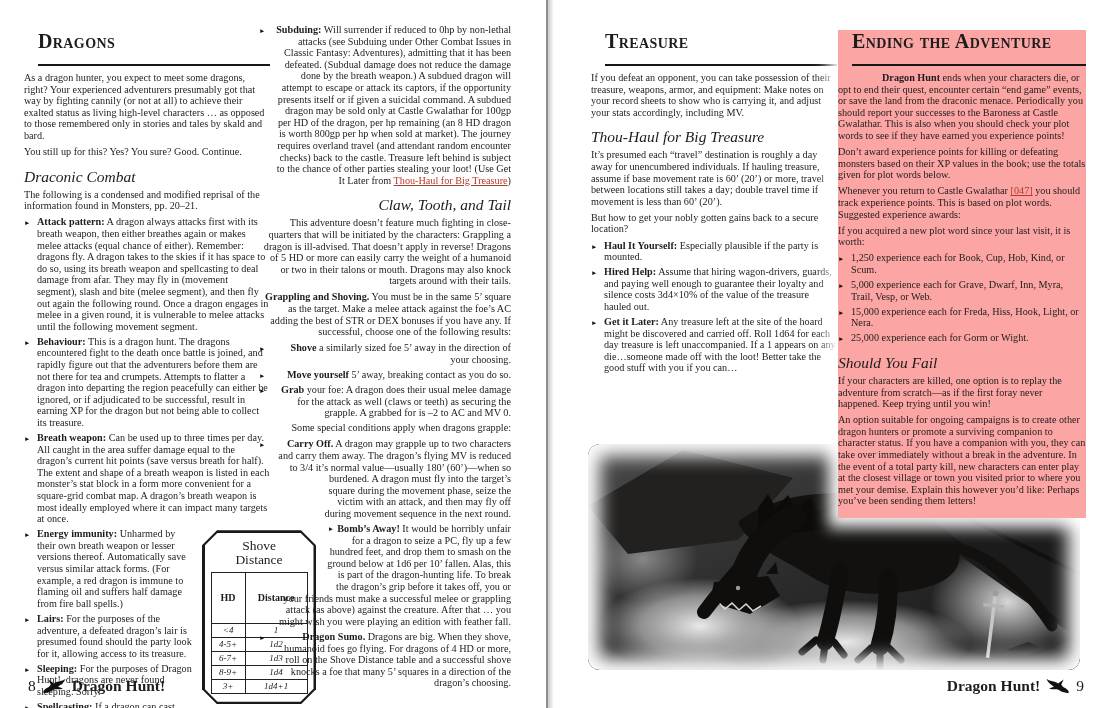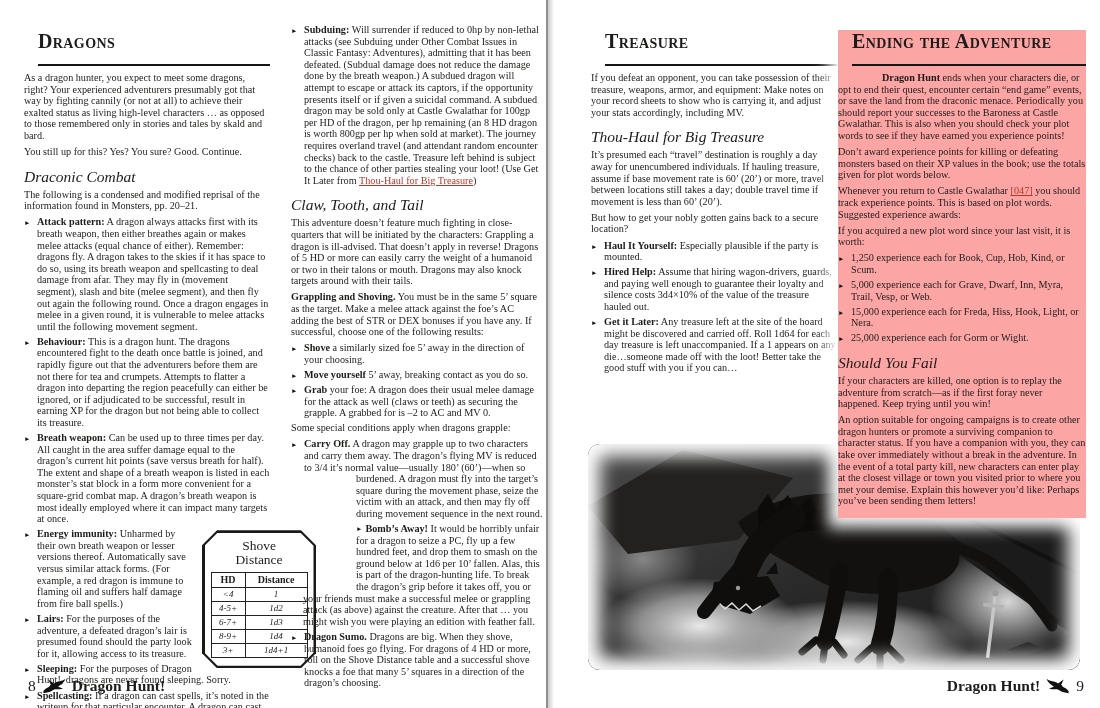--- a/index.html
+++ b/index.html
@@ -33,21 +33,21 @@
   .oct-outer{
     background:#1b1917;padding:2.5px;
     clip-path:polygon(15px 0,calc(100% - 15px) 0,100% 15px,100% calc(100% - 15px),calc(100% - 15px) 100%,15px 100%,0 calc(100% - 15px),0 15px);
   }
   .oct-inner{
     background:#ffffff;padding:3px 6px 8px 6px;
     clip-path:polygon(13px 0,calc(100% - 13px) 0,100% 13px,100% calc(100% - 13px),calc(100% - 13px) 100%,13px 100%,0 calc(100% - 13px),0 13px);
   }
   .shove-title{text-align:center;font-size:13.5px;line-height:14.5px;margin:3px 0 4px 0;}
   table.shove{width:100%;border-collapse:collapse;}
-  table.shove th{border:1px solid #24211f;font-size:10px;line-height:12px;font-weight:700;text-align:center;padding:1px 2px;}
+  table.shove th{border:1px solid #24211f;font-size:10px;line-height:12px;font-weight:700;text-align:center;padding:19px 2px;}
   table.shove td{border:1px solid #24211f;font-size:9px;line-height:11px;font-style:italic;text-align:center;padding:1px 2px;}
   .wrap-spacer{float:left;width:52px;height:118px;}
   .clear{clear:both;}
   
   .footer{position:absolute;bottom:13px;z-index:3;display:flex;align-items:center;gap:5px;font-size:15.5px;font-weight:600;}
   .footer .num{font-weight:500;}
   .dragon-glyph{width:26px;height:18px;display:inline-block;}
   
   .art{position:absolute;left:588px;top:444px;width:492px;height:226px;border-radius:12px;overflow:hidden;z-index:1;}
   .art svg{display:block;width:100%;height:100%;}
@@ -125,21 +125,21 @@
   </div>
   <div class="bullet">
     <span class="blabel">Sleeping:</span><span> For the purposes of Dragon Hunt!, dragons are never found sleeping. Sorry.</span>
   </div>
   <div class="bullet">
     <span class="blabel">Spellcasting:</span><span> If a dragon can cast spells, it’s noted in the writeup for that particular encounter. A dragon can cast spells while flying, but not maintain concentration on a spell that requires such.</span>
   </div>
   <div class="clear"></div>
 </div>
 
-<div class="col" style="left:291px;top:24px;width:252px;">
+<div class="col" style="left:259px;top:24px;width:252px;text-align:right;">
   <div class="bullet">
     <span class="blabel">Subduing:</span><span> Will surrender if reduced to 0hp by non-lethal attacks (see Subduing under Other Combat Issues in Classic Fantasy: Adventures), admitting that it has been defeated. (Subdual damage does not reduce the damage done by the breath weapon.) A subdued dragon will attempt to escape or attack its captors, if the opportunity presents itself or if given a suicidal command. A subdued dragon may be sold only at Castle Gwalathar for 100gp per HD of the dragon, per hp remaining (an 8 HD dragon is worth 800gp per hp when sold at market). The journey requires overland travel (and attendant random encounter checks) back to the castle. Treasure left behind is subject to the chance of other parties stealing your loot! (Use Get It Later from </span><span class="link">Thou-Haul for Big Treasure</span><span>)</span>
   </div>
 
   <div class="sub-h">Claw, Tooth, and Tail</div>
   <p class="para">This adventure doesn’t feature much fighting in close-quarters that will be initiated by the characters: Grappling a dragon is ill-advised. That doesn’t apply in reverse! Dragons of 5 HD or more can easily carry the weight of a humanoid or two in their talons or mouth. Dragons may also knock targets around with their tails.</p>
   <p class="para">
     <span class="blabel">Grappling and Shoving.</span><span> You must be in the same 5’ square as the target. Make a melee attack against the foe’s AC adding the best of STR or DEX bonuses if you have any. If successful, choose one of the following results:</span>
   </p>
 

